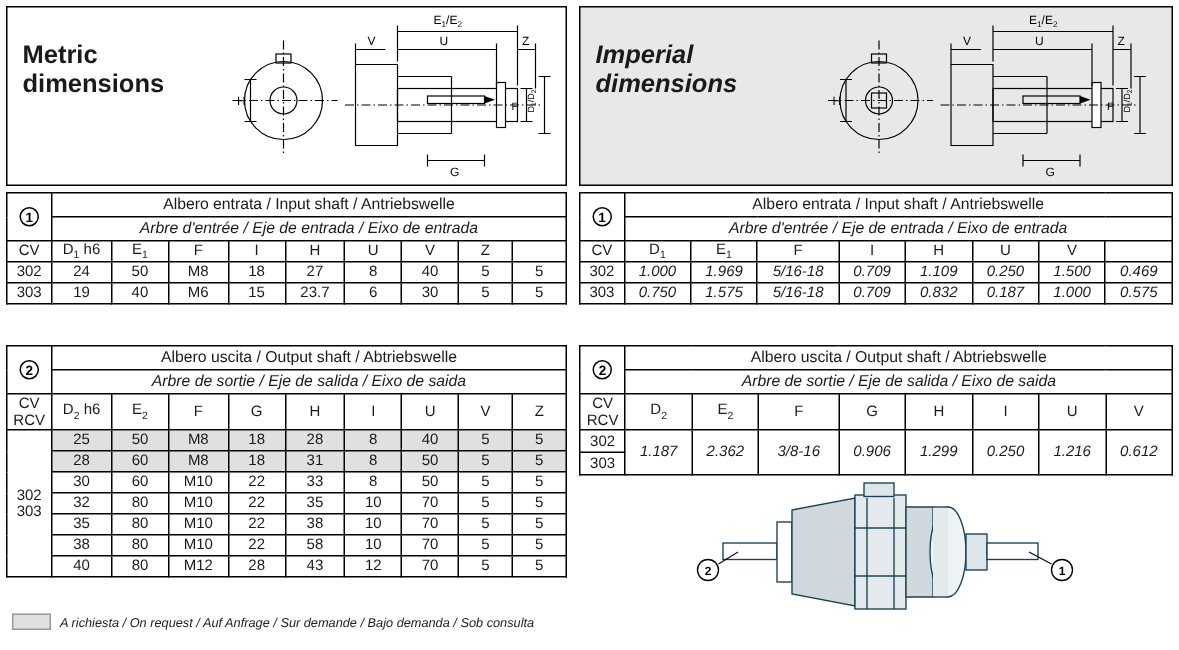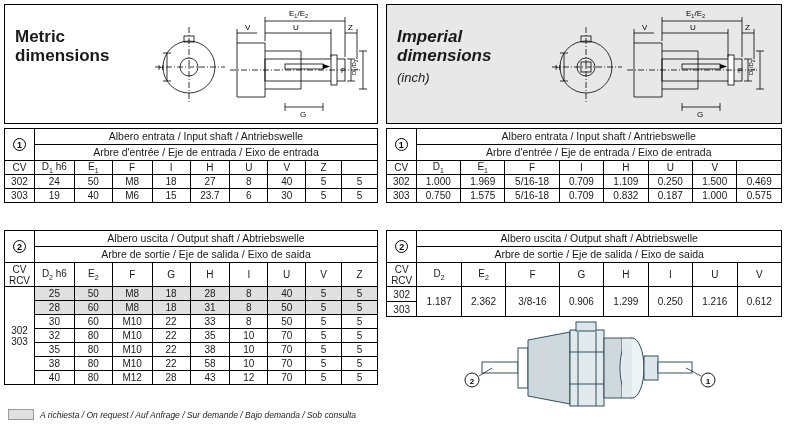--- a/index.html
+++ b/index.html
@@ -38,21 +38,21 @@
     text-align: center;
     padding: 0;
     height: 14px;
     font-weight: normal;
     white-space: nowrap;
   }
   .caption-cell { font-size:10.5px; line-height:13px; padding:2px 0; }
   .hd-row td { font-weight:bold; font-size:10px; }
   .sub { font-size:7px; vertical-align:sub; }
   .grey-cell { background:#e0e0e0; }
-  .ital td, td.ital { }
+  .ital td, td.ital { font-style:italic; }
 
   .circ {
     display:inline-block; width:13px; height:13px; border:1px solid #000;
     border-radius:50%; background:#fff; color:#000; font-size:9px; font-weight:bold;
     line-height:12px; text-align:center;
   }
 
   .legend {
     position:absolute; font-size:8.5px; color:#222;
   }
@@ -305,21 +305,20 @@
   </div>
 
   <div class="legend" style="left:8px; top:409px;">
     <span class="sw"></span><i>A richiesta / On request / Auf Anfrage / Sur demande / Bajo demanda / Sob consulta</i>
   </div>
 
   <div class="panel hdr-box grey" style="left:386px; top:4px; width:396px; height:120px;">
     <div class="hdr-title ital">
       <span>Imperial</span><br>
       <span>dimensions</span>
-      <span class="unit">(inch)</span>
     </div>
     <svg width="230" height="116" viewBox="0 0 230 116" style="position:absolute; left:155px; top:2px;">
       <g stroke="#000" fill="none" stroke-width="0.8">
         <circle cx="44" cy="60" r="26"></circle>
         <circle cx="44" cy="60" r="9"></circle>
         <rect x="39" y="29" width="10" height="6"></rect>
         <rect x="39" y="55" width="10" height="10"></rect>
         <line x1="44" y1="20" x2="44" y2="96" stroke-dasharray="6,2,1,2"></line>
         <line x1="10" y1="60" x2="80" y2="60" stroke-dasharray="6,2,1,2"></line>
         <line x1="22" y1="46" x2="22" y2="74"></line>

